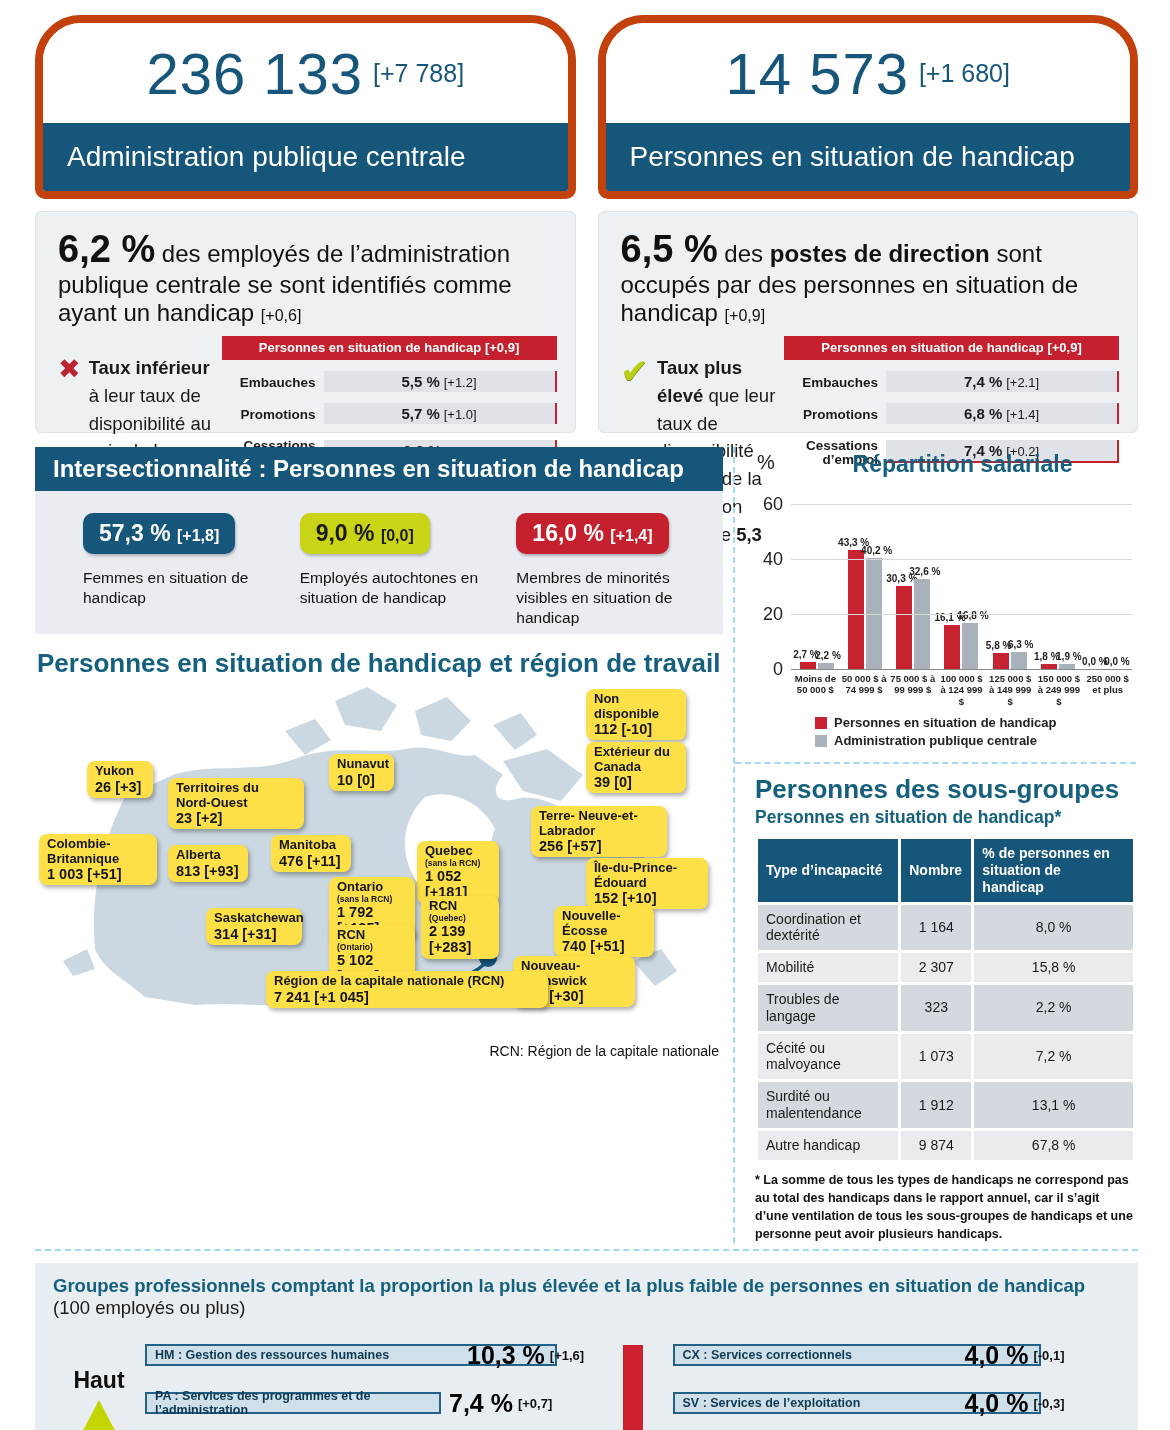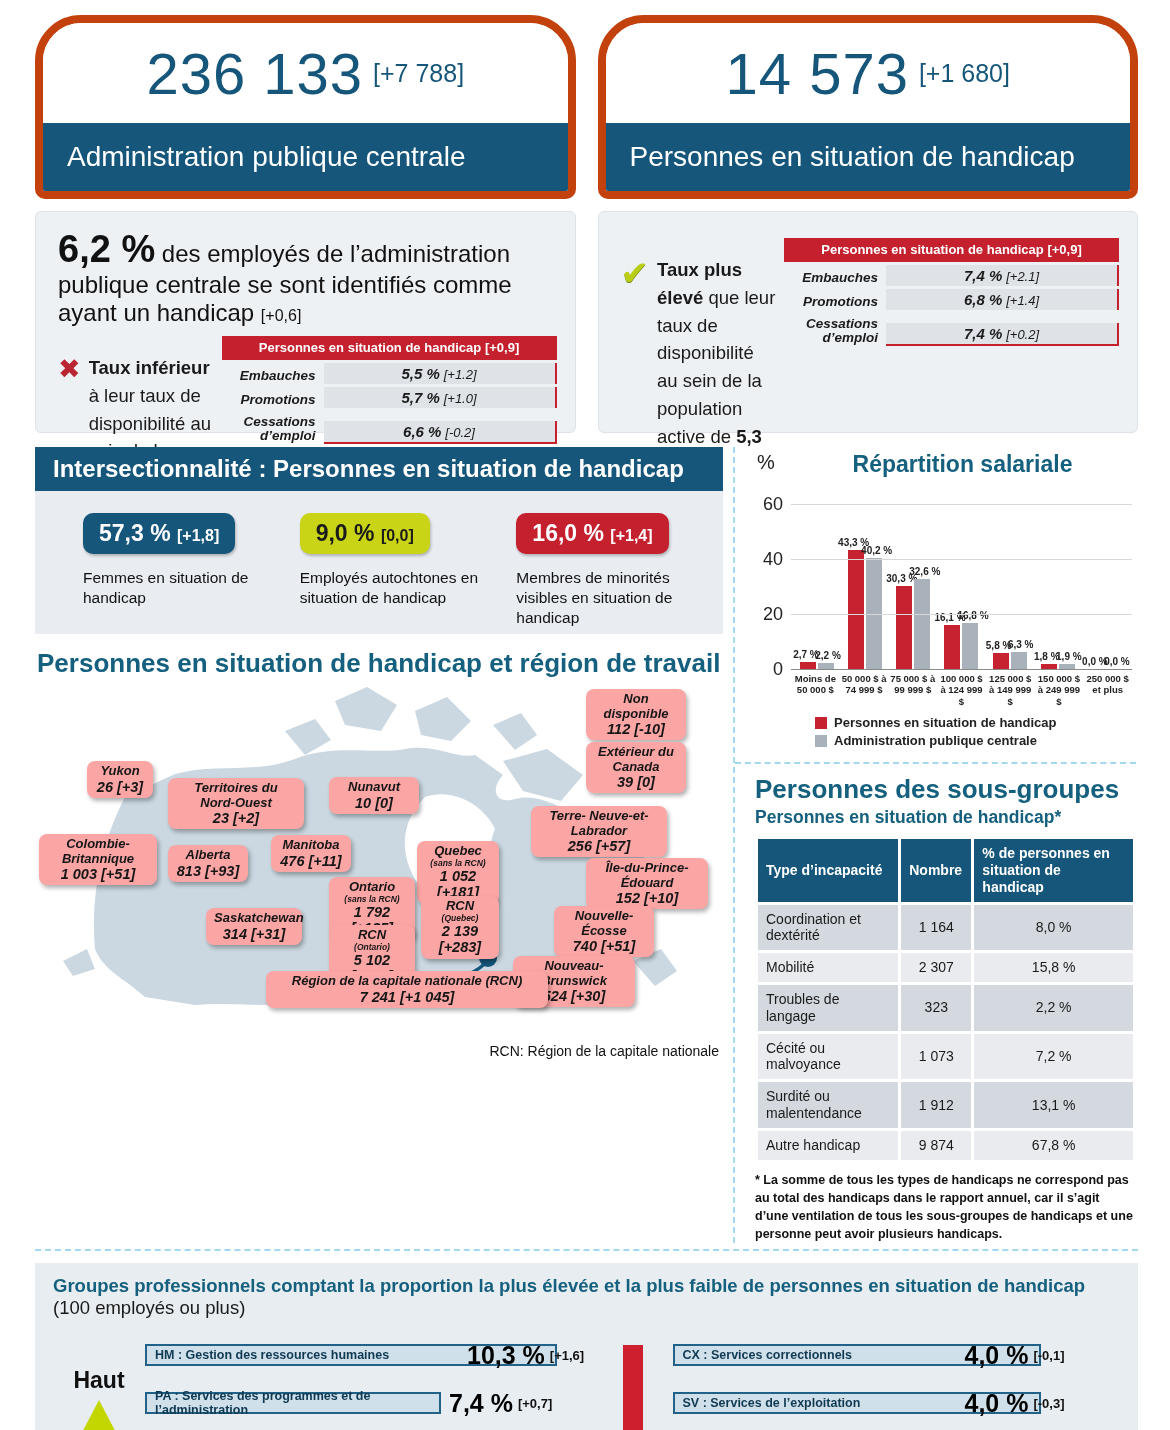--- a/index.html
+++ b/index.html
@@ -19,21 +19,21 @@
   .stat-panel { flex:1; background:#eef1f4; border:1px solid #dde3e8; border-radius:6px; padding:16px 18px 14px 22px; height:222px; }
   .stat-par { font-size:24px; line-height:1.14; color:#111; }
   .stat-pct { font-size:38px; font-weight:bold; }
   .stat-par .sm { font-size:16px; }
   .stat-bottom { display:flex; margin-top:10px; align-items:flex-start; }
   .stat-note { flex:1; display:flex; gap:8px; padding-top:18px; font-size:18.5px; line-height:1.5; padding-right:8px; }
   .icon-x { color:#b92530; font-size:27px; line-height:1; padding-top:2px; }
   .icon-check { color:#b9cf16; font-size:34px; line-height:1; padding-top:0px; text-shadow:0 1px 0 #74840a; }
   .mini-table { width:335px; font-size:14px; }
   .mini-th { background:#c4202e; color:#fff; font-weight:bold; font-size:13px; text-align:center; padding:4px 10px; line-height:1.2; }
-  .mini-row { display:flex; margin-top:3px; align-items:flex-end;font-style:italic; }
+  .mini-row { display:flex; margin-top:11px; align-items:center; }
   .mini-label { width:102px; text-align:right; font-weight:bold; font-size:13.5px; padding:4px 8px 0 0; line-height:1.1; }
   .mini-val { flex:1; background:#dfe3e7; text-align:center; padding:2px 4px; border-right:2.5px solid #c4202e; }
   .mini-row:last-child .mini-val { border-bottom:2.5px solid #c4202e; }
   .mini-val b { font-size:15px; }
   .mini-val span { font-size:13px; }
 
   
   .two-col { display:flex; margin-top:14px; border-bottom:2px dashed #a2d8f2; padding-bottom:6px; }
   .left-col { width:688px; }
   .right-col { width:403px; border-left:2px dashed #a2d8f2; padding-left:20px; margin-left:10px; display:flex; flex-direction:column; }
@@ -43,21 +43,21 @@
   .intersect-body { background:#e9edf1; display:flex; padding:22px 20px 18px 48px; gap:30px; height:143px; }
   .badge-col { width:200px; }
   .badge { display:inline-block; border-radius:10px; padding:7px 16px; font-weight:bold; font-size:23px; margin-bottom:14px; box-shadow:1px 2px 3px rgba(0,0,0,0.25); }
   .badge .bd { font-size:16px; font-weight:bold; }
   .badge-cap { font-size:15.5px; line-height:1.3; color:#111; }
 
   
   .map-title { color:#15607e; font-weight:bold; font-size:26px; margin:14px 0 0 2px; }
   .map-area { position:relative; height:382px; }
   .map-area svg.canada { position:absolute; left:0; top:0; }
-  .map-label { position:absolute; background:#fca5a5; border-radius:8px; padding:3px 8px; text-align:center; color:#161616; box-shadow:2px 3px 4px rgba(0,0,0,0.3); line-height:1.12;font-style:italic; }
+  .map-label { position:absolute; background:#fde047; border-radius:8px; padding:3px 8px; color:#161616; box-shadow:2px 3px 4px rgba(0,0,0,0.3); line-height:1.12; }
   .map-label .nm { font-size:13px; font-weight:bold; }
   .map-label .sb { font-size:8.5px; font-weight:bold; }
   .map-label .vl { font-size:14.5px; font-weight:bold; }
   .map-note { position:absolute; right:4px; bottom:2px; font-size:14px; color:#111; }
 
   
   .chart-wrap { position:relative; padding:4px 0 0 0; }
   .chart-title-row { display:flex; align-items:flex-start; }
   .chart-unit { width:34px; font-size:20px; color:#222; padding-left:2px; }
   .chart-title { flex:1; text-align:center; color:#15607e; font-weight:bold; font-size:23px; }
@@ -151,20 +151,27 @@
           </div>
           <div class="mini-row">
             <div class="mini-label">Cessations d’emploi</div>
             <div class="mini-val"><b>6,6 %</b> <span>[-0.2]</span></div>
           </div>
         </div>
       </div>
     </div>
 
     <div class="stat-panel">
+      <div class="stat-par">
+        <span class="stat-pct">6,5 %</span>
+        <span>des</span>
+        <b>postes de direction</b>
+        <span>sont occupés par des personnes en situation de handicap</span>
+        <span class="sm">[+0,9]</span>
+      </div>
       <div class="stat-bottom">
         <div class="stat-note">
           <span class="icon-check">✔</span>
           <span><b>Taux plus élevé</b> <span>que leur taux de disponibilité au sein de la population active de</span> <b>5,3 %</b></span>
         </div>
         <div class="mini-table">
           <div class="mini-th">Personnes en situation de handicap [+0,9]</div>
           <div class="mini-row">
             <div class="mini-label">Embauches</div>
             <div class="mini-val"><b>7,4 %</b> <span>[+2.1]</span></div>
@@ -234,21 +241,21 @@
             <div class="vl">256 [+57]</div>
           </div>
           <div class="map-label" style="left: 52px; top: 82px; width: 66px;">
             <div class="nm">Yukon</div>
             <div class="vl">26 [+3]</div>
           </div>
           <div class="map-label" style="left: 133px; top: 99px; width: 136px;">
             <div class="nm">Territoires du Nord-Ouest</div>
             <div class="vl">23 [+2]</div>
           </div>
-          <div class="map-label" style="left: 294px; top: 98px; width: 90px;">
+          <div class="map-label" style="left: 294px; top: 75px; width: 65px;">
             <div class="nm">Nunavut</div>
             <div class="vl">10 [0]</div>
           </div>
           <div class="map-label" style="left: 4px; top: 155px; width: 118px;">
             <div class="nm">Colombie-Britannique</div>
             <div class="vl">1 003 [+51]</div>
           </div>
           <div class="map-label" style="left: 133px; top: 166px; width: 80px;">
             <div class="nm">Alberta</div>
             <div class="vl">813 [+93]</div>

